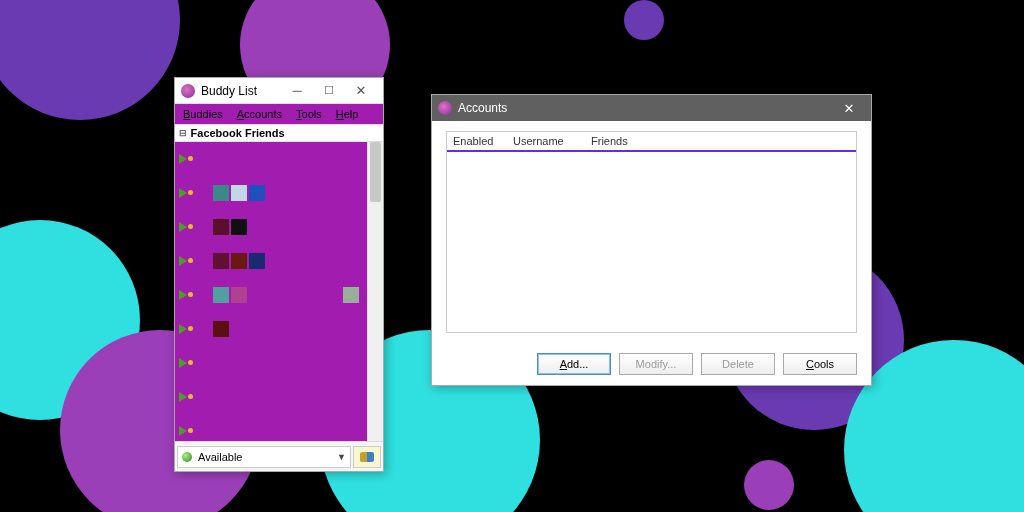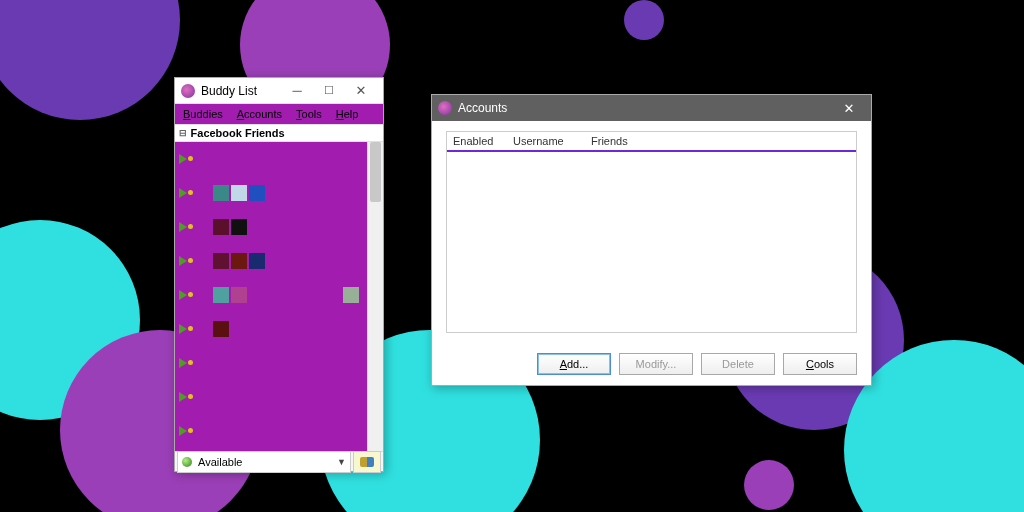--- a/index.html
+++ b/index.html
@@ -30,21 +30,21 @@
 .grouphdr .chev{font-size:9px;margin-right:4px;color:#666}
 .list-area{flex:1;overflow:hidden;position:relative;height:300px}
 .scrollbar{position:absolute;right:0;top:0;bottom:0;width:16px;background:#f0f0f0;border-left:1px solid #ddd}
 .scrollthumb{position:absolute;left:2px;right:2px;top:0;height:60px;background:#c8c8c8;border-radius:2px}
 .buddy{display:flex;align-items:center;height:34px;padding:2px 6px 2px 4px}
 .status-icon{width:14px;height:14px;margin-right:6px;position:relative;flex-shrink:0}
 .status-icon::before{content:"";position:absolute;left:0;top:2px;width:0;height:0;border-top:5px solid transparent;border-bottom:5px solid transparent;border-left:8px solid #4ca020}
 .status-icon::after{content:"";position:absolute;right:0;top:4px;width:5px;height:5px;border-radius:50%;background:#e0c020}
 .avatar{display:flex;gap:2px;margin-left:6px}
 .sq{width:16px;height:16px}
-.statusbar{height:20px;border-top:1px solid #d8d8d8;display:flex;align-items:center;padding:2px;background:#f5f5f5}
+.statusbar{height:30px;border-top:1px solid #d8d8d8;display:flex;align-items:center;padding:2px;background:#f5f5f5}
 .status-sel{flex:1;display:flex;align-items:center;border:1px solid #ccc;background:#fff;height:22px;padding:0 4px;margin-right:2px}
 .status-dot{width:10px;height:10px;border-radius:50%;background:radial-gradient(circle at 35% 35%,#b0f080,#308020);margin-right:6px}
 .status-arrow{color:#444;font-size:9px}
 .status-btn{width:28px;height:22px;border:1px solid #ccc;background:#f8f8d0;display:flex;align-items:center;justify-content:center}
 .status-btn-icon{width:14px;height:10px;background:linear-gradient(90deg,#c0a030 50%,#4080c0 50%);border-radius:2px}
 .accounts{position:absolute;top:94px;left:431px;width:441px;height:292px;display:flex;flex-direction:column}
 .acct-body{flex:1;padding:10px 14px;display:flex;flex-direction:column;background:#fff}
 .acct-table{border:1px solid #ccc;flex:1;background:#fff}
 .acct-hdr{display:flex;padding:3px 6px;border-bottom:2px solid #6d28d9;color:#333}
 .acct-hdr span{margin-right:10px}

